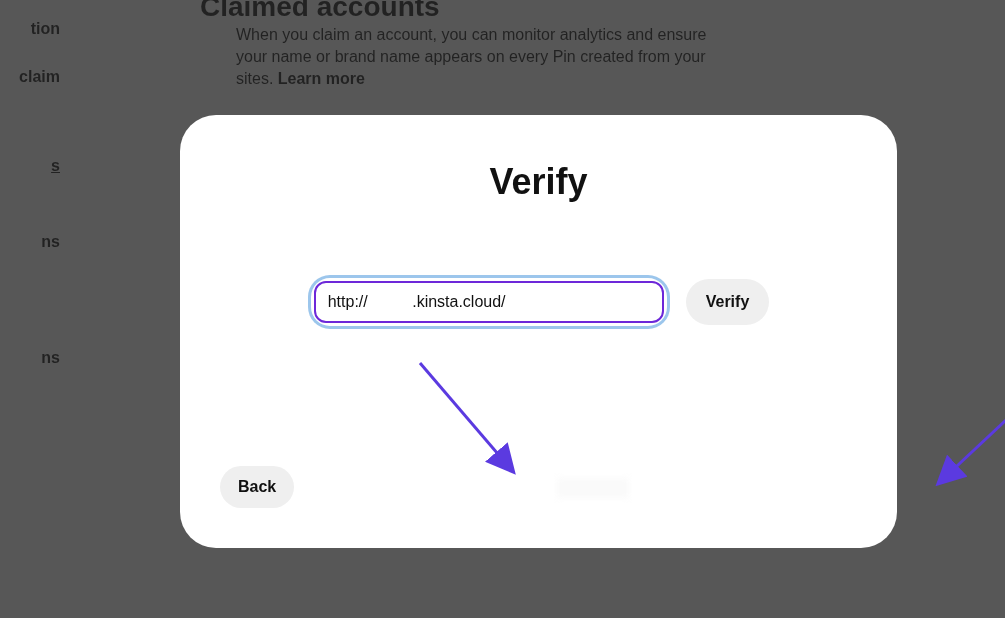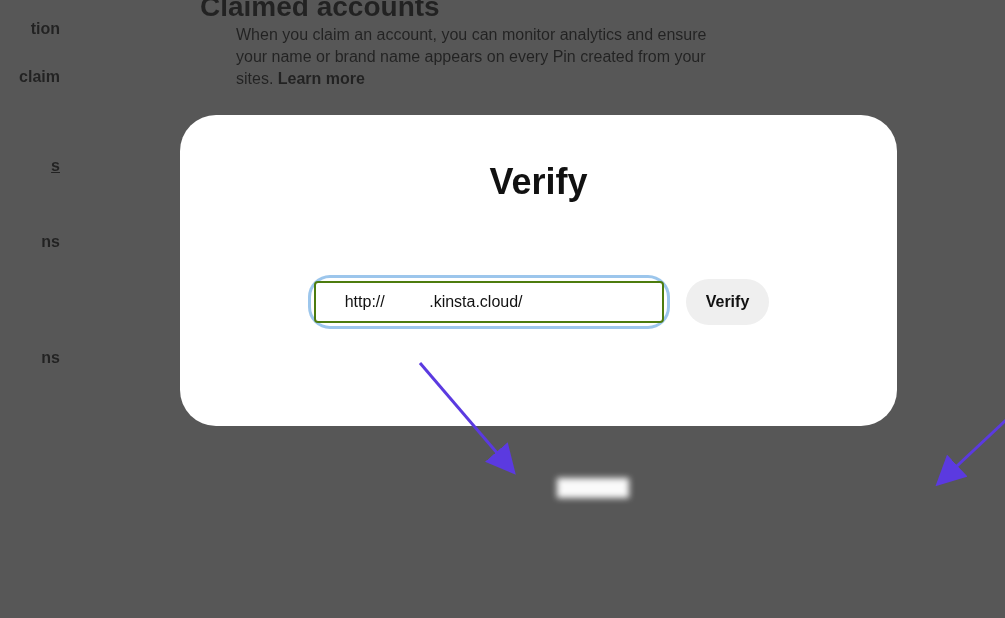--- a/index.html
+++ b/index.html
@@ -68,21 +68,21 @@
       inset: 0;
       background: rgba(40,40,40,0.78);
       z-index: 2;
     }
 
     .modal {
       position: absolute;
       left: 180px;
       top: 115px;
       width: 717px;
-      height: 311px;
+      height: 433px;
       background: #fff;
       border-radius: 36px;
       z-index: 3;
       padding: 40px 40px 30px;
     }
     .modal-title {
       font-size: 36px;
       font-weight: 700;
       color: #111;
       text-align: center;
@@ -105,24 +105,24 @@
       width: 362px;
       height: 54px;
       padding: 3px;
       border-radius: 22px;
       border: 3px solid rgba(74,151,221,0.55);
       background: #fff;
     }
     .url-field {
       width: 100%;
       height: 100%;
-      border: 2px solid #4d7c0f;
-      border-radius: 4px;
-      font-size: 16px;
-      padding: 0 29px;
+      border: 2px solid #6d28d9;
+      border-radius: 12px;
+      font-size: 16px;
+      padding: 0 12px;
       outline: none;
       color: #111;
       background: #fff;
     }
     .verify-btn {
       height: 46px;
       padding: 0 20px;
       border: none;
       border-radius: 24px;
       background: #efefef;
@@ -187,20 +187,21 @@
 <div class="scrim"></div>
 
 <div class="modal">
   <h2 class="modal-title">Verify</h2>
   <div class="input-row">
     <div class="url-wrap">
       <input class="url-field" type="text" value="http://          .kinsta.cloud/" style="">
     </div>
     <button class="verify-btn">Verify</button>
   </div>
+  <button class="back-btn">Back</button>
 </div>
 
 <svg class="arrow arrow-left" width="110" height="130" viewBox="0 0 110 130">
   <defs>
       <marker id="ahL" markerWidth="10" markerHeight="10" refX="7" refY="5" orient="auto">
         <path d="M0,0 L10,5 L0,10 Z" fill="#5b3ae0"></path>
       </marker>
     </defs>
   <line x1="5" y1="5" x2="95" y2="110" stroke="#5b3ae0" stroke-width="3" marker-end="url(#ahL)"></line>
 </svg>

